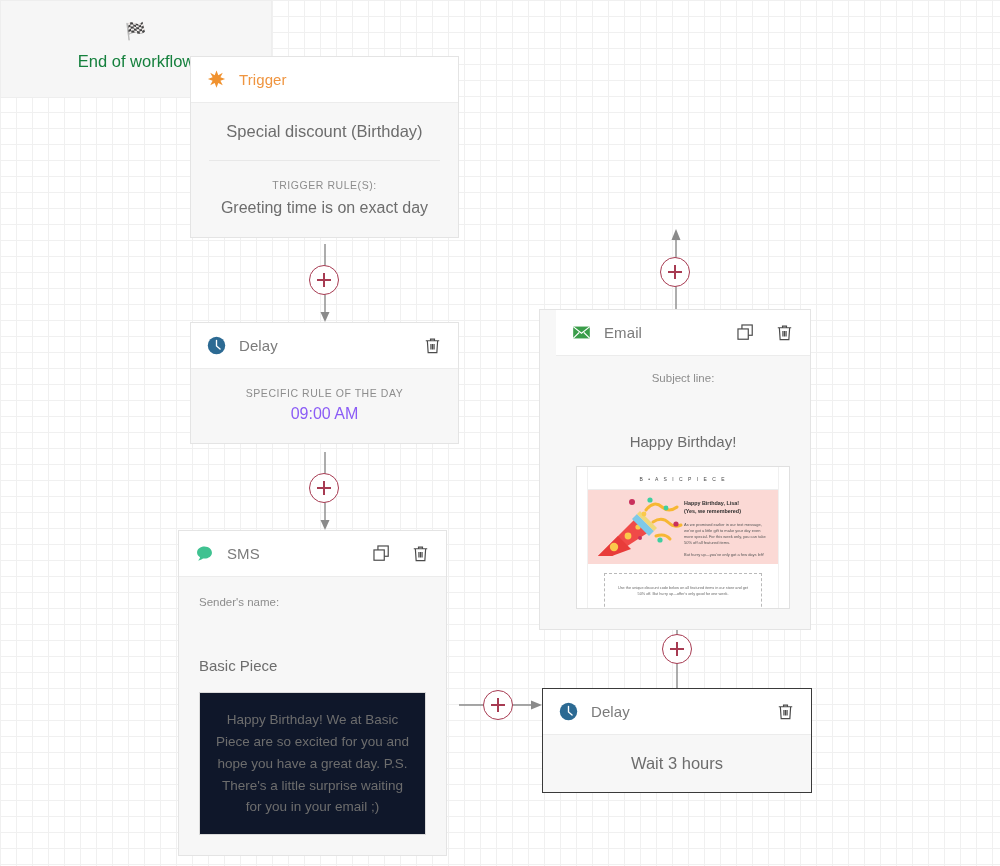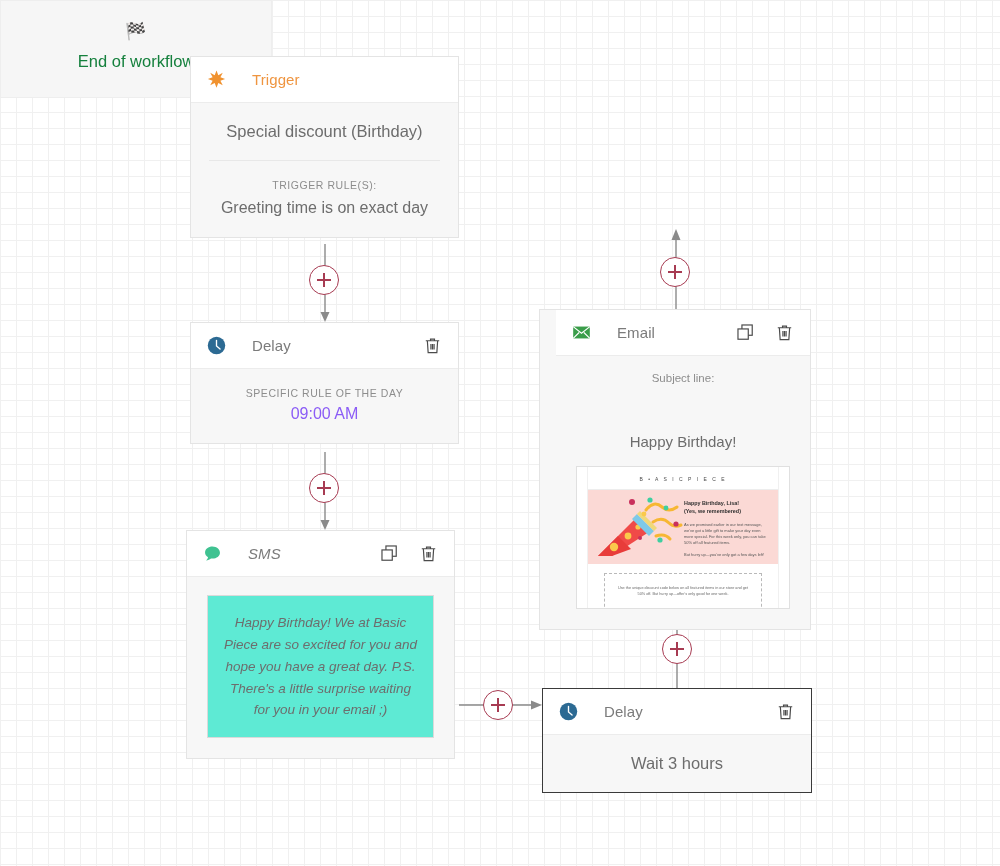--- a/index.html
+++ b/index.html
@@ -32,21 +32,21 @@
   }
   .card.selected { border: 1px solid #3a3a3a; }
 
   .card-header {
     background: #ffffff;
     border-bottom: 1px solid #ececec;
     height: 46px;
     display: flex;
     align-items: center;
     padding: 0 16px;
-    gap: 26px;
+    gap: 13px;
   }
   .card-title {
     font-size: 15px;
     color: #7b7b7b;
     letter-spacing: .1px;
   }
   .card-title.trigger-title { color: #ef9540; }
   .header-actions {
     margin-left: auto;
     display: flex;
@@ -93,36 +93,36 @@
     padding: 6px 10px 20px;
   }
 
   
   #trigger-card { left: 190px; top: 56px; width: 269px; }
 
   
   #delay-card-1 { left: 190px; top: 322px; width: 269px; }
 
   
-  #sms-card { left: 186px; top: 530px; width: 269px; font-style: italic; }
+  #sms-card { left: 178px; top: 530px; width: 269px; }
   .field-label {
     font-size: 11.5px;
     color: #8d8d8d;
     padding: 0 0 3px 0;
   }
   .field-value {
     font-size: 15px;
     color: #6d6d6d;
     margin-top: 46px;
   }
   .sms-body { padding: 19px 20px 0 20px; }
   .message-box {
     margin: 18px 20px 20px 20px;
     border: 1px solid #dadada;
-    background: #5eead4;
+    background: #0f172a;
     padding: 16px 14px;
     font-size: 13.5px;
     line-height: 1.62;
     color: #6d6d6d;
     text-align: center;
   }
 
   
   #end-card {
     left: 539px; top: 137px; width: 272px;
@@ -326,20 +326,24 @@
         </span>
         <span class="icon-btn">
           <svg viewBox="0 0 24 24" fill="none" stroke="#4b4b4b" stroke-width="1.5">
             <path d="M3.5 6h17M9.5 6V4h5v2M5.5 6l1 15h11l1-15"></path>
             <path d="M10 10v7M12 10v7M14 10v7"></path>
           </svg>
         </span>
       </span>
     </div>
     <div>
+      <div class="sms-body">
+        <div class="field-label">Sender's name:</div>
+        <div class="field-value">Basic Piece</div>
+      </div>
       <div class="message-box">Happy Birthday! We at Basic Piece are so excited for you and hope you have a great day. P.S. There's a little surprise waiting for you in your email ;)</div>
     </div>
   </div>
 
   <div id="end-card">
     <div class="flag-icon">🏁</div>
     <div class="end-label">End of workflow</div>
   </div>
 
   <div class="card" id="email-card">

